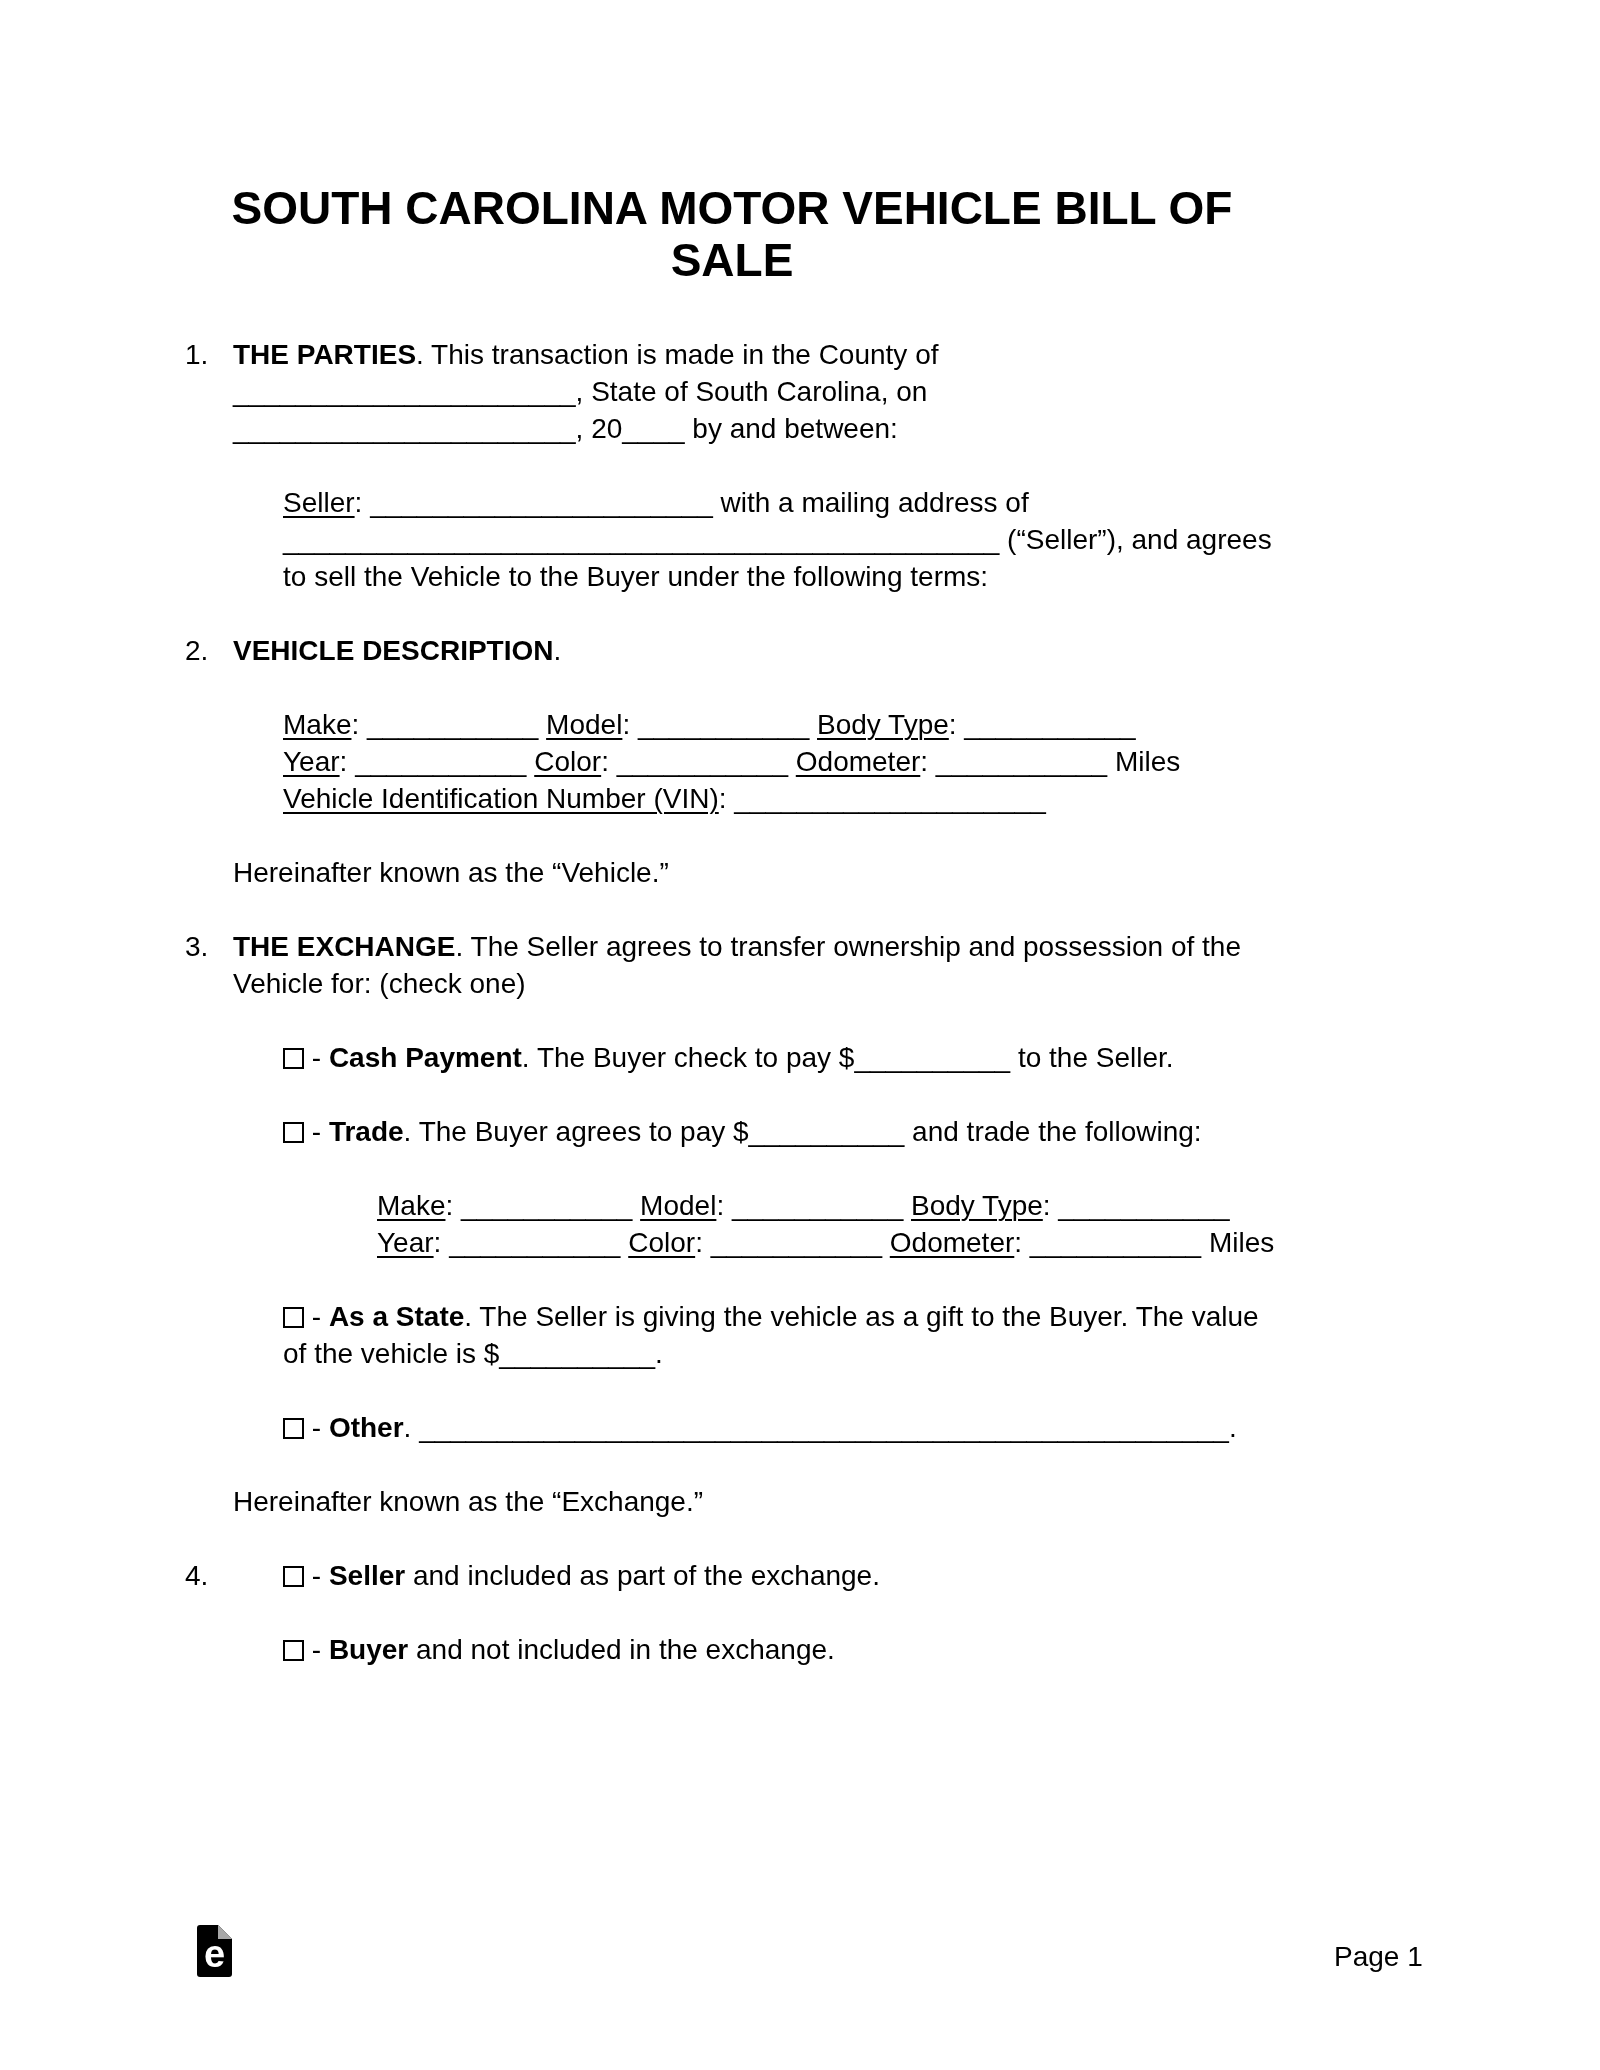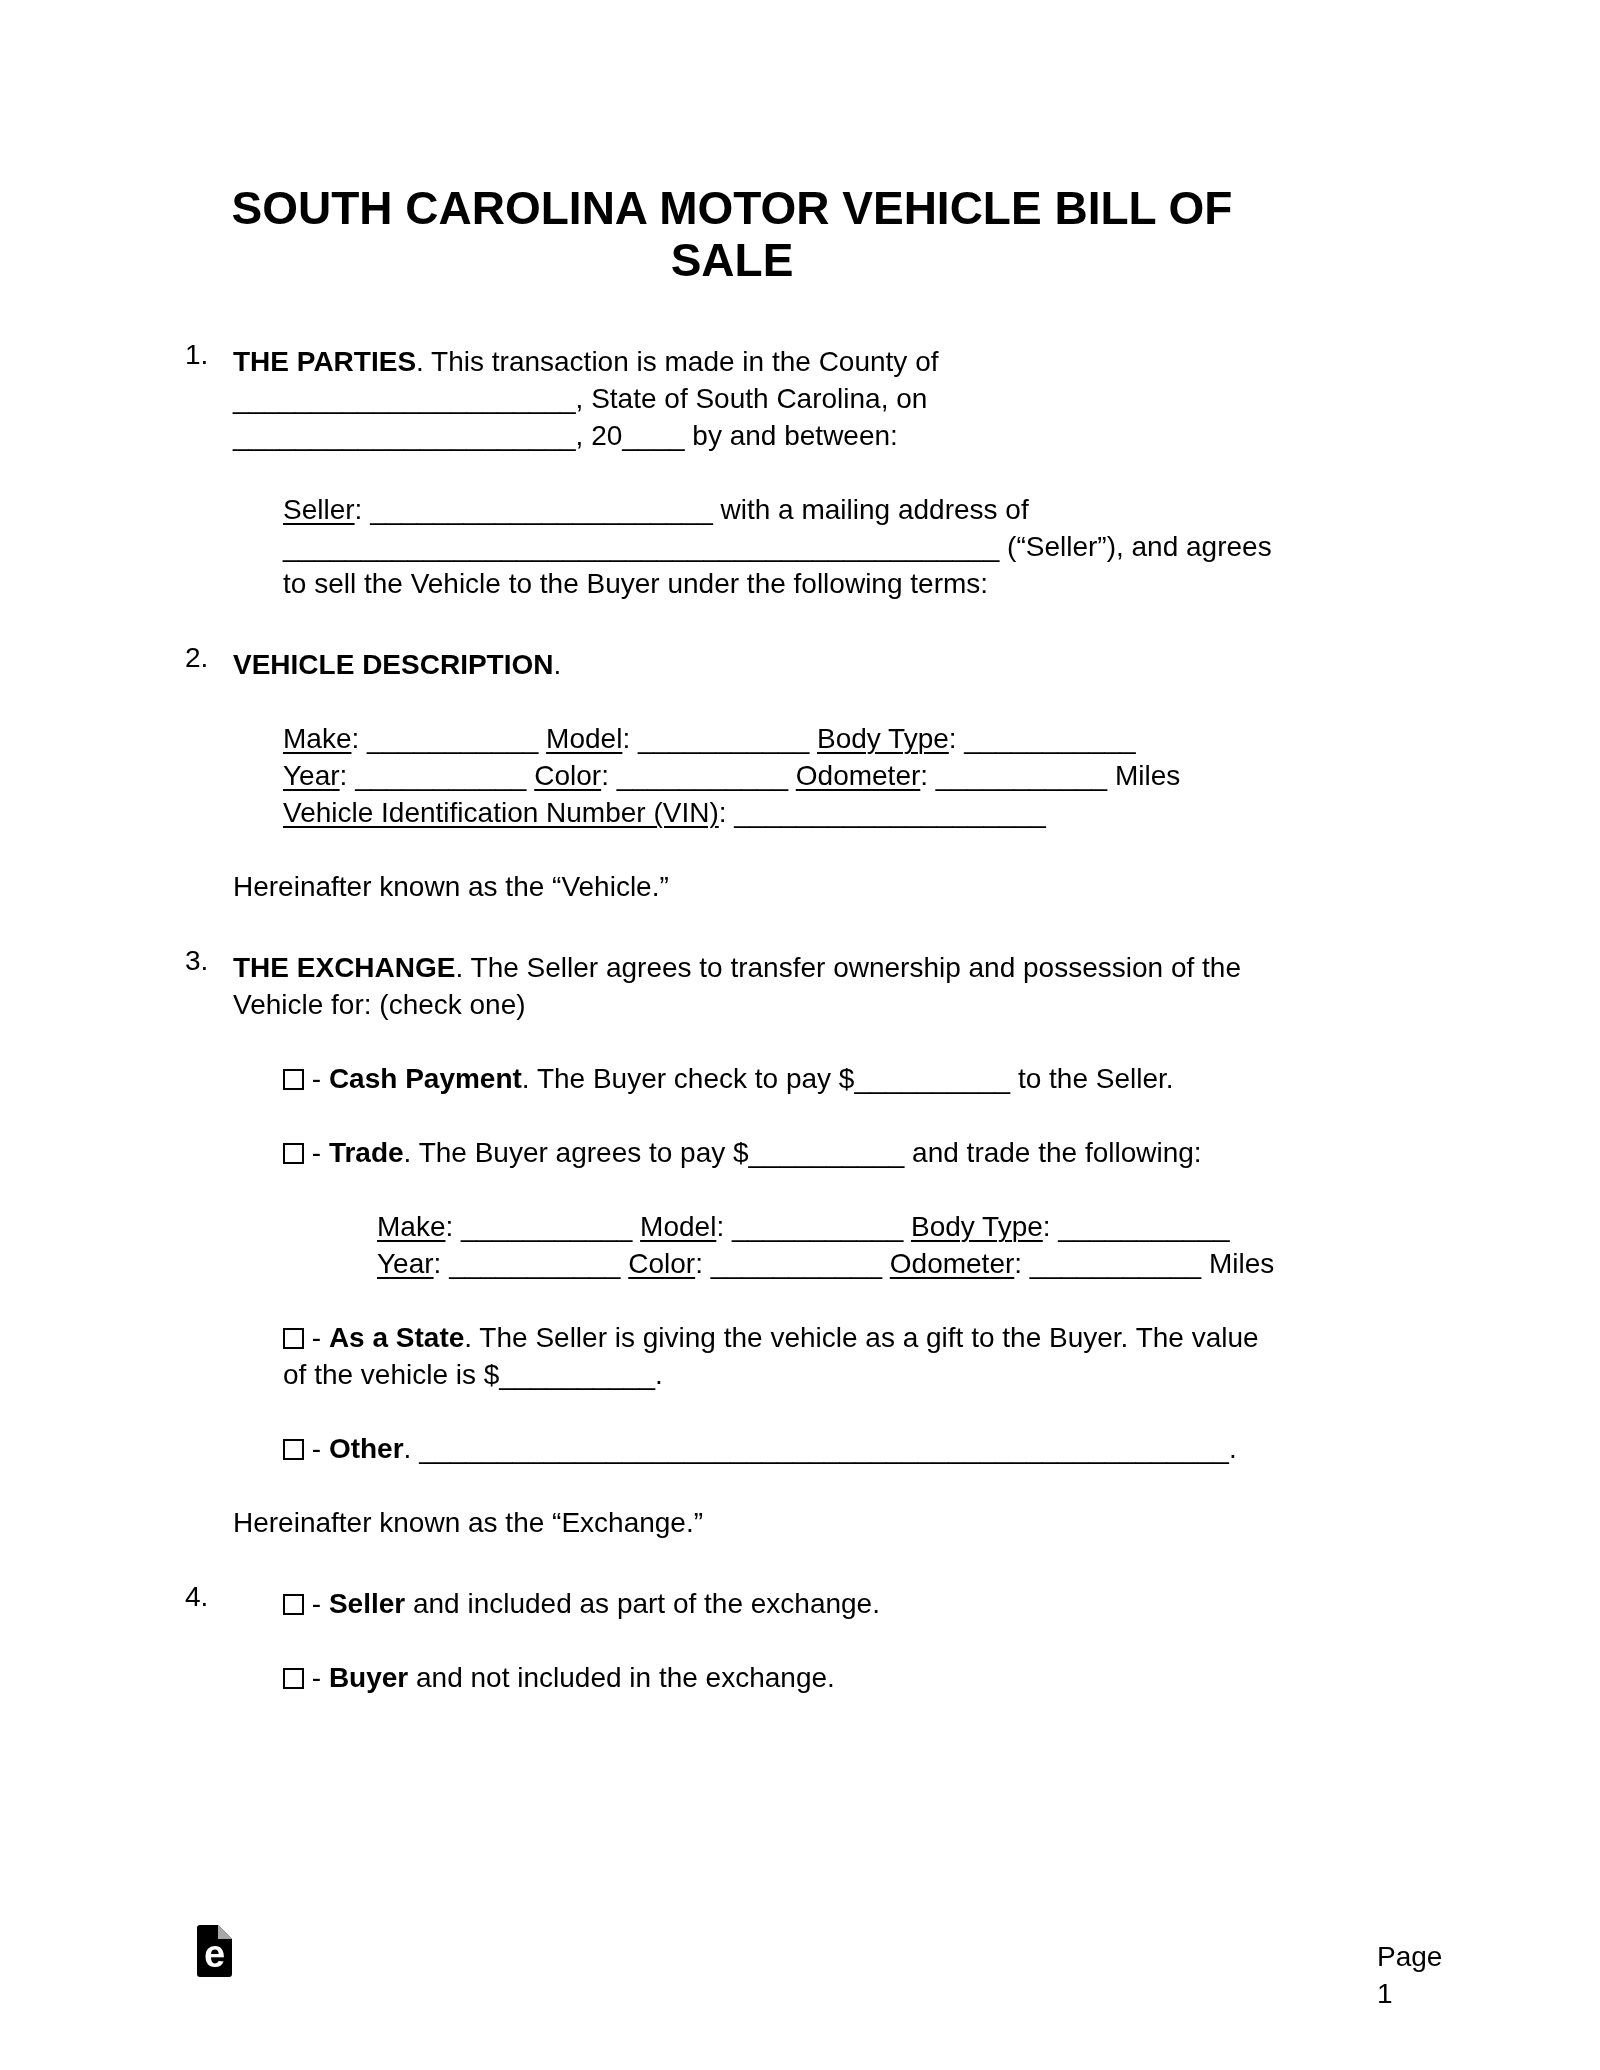--- a/index.html
+++ b/index.html
@@ -19,21 +19,21 @@
   .title {
     font-size: 46px;
     line-height: 52px;
     font-weight: bold;
     text-align: center;
     margin: 0 0 50px 0;
   }
   .sec { display: flex; }
   .sec-num { width: 48px; flex: none; }
   .sec-body { flex: 1; min-width: 0; }
-  .para { margin: 7px 0 37px 0; }
+  .para { margin: 0 0 37px 0; }
   .ind1 { margin-left: 50px; }
   .ind2 { margin-left: 144px; }
   .line { margin: 0; }
   .b { font-weight: bold; }
   .u { text-decoration: underline; text-decoration-thickness: 2px; text-underline-offset: 4px; }
   .checkbox {
     display: inline-block;
     width: 17px;
     height: 17px;
     border: 2px solid #000;
@@ -53,21 +53,21 @@
     position: absolute; left: 21px; top: 0; width: 14px; height: 14px;
     background: #a8a8a8;
     clip-path: polygon(0 0, 100% 100%, 0 100%);
     display: block;
   }
   .logo-e {
     position: absolute; left: 0; top: 6px; width: 35px; height: 46px;
     display: flex; align-items: center; justify-content: center;
     color: #fff; font-weight: bold; font-size: 38px; line-height: 38px;
   }
-  .page-number { position: absolute; left: 1377px; top: 1938px; font-size: 28px; line-height: 37px; }
+  .page-number { position: absolute; left: 1334px; top: 1938px; font-size: 28px; line-height: 37px; }
 </style>
 </head>
 <body>
 
 <div class="page">
 
   <h1 class="title">SOUTH CAROLINA MOTOR VEHICLE BILL OF SALE</h1>
 
   <div class="sec">
     <div class="sec-num">1.</div>

